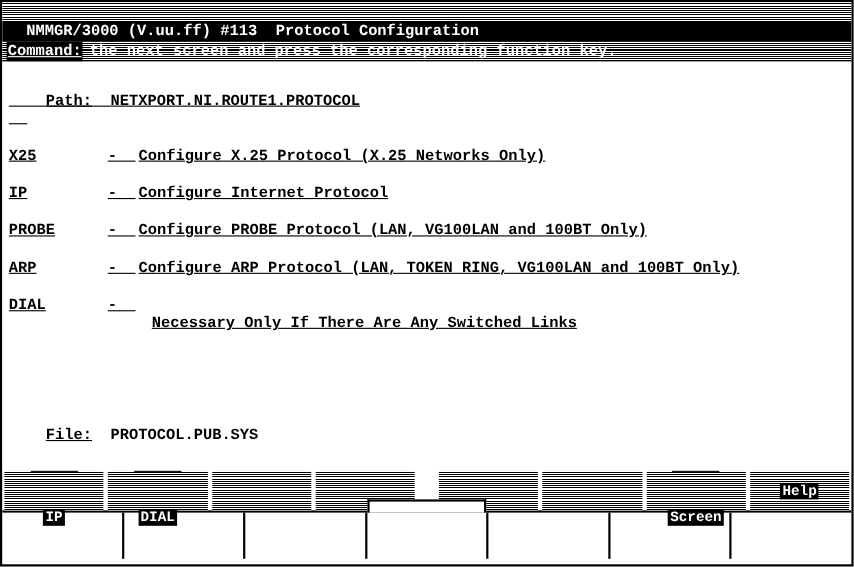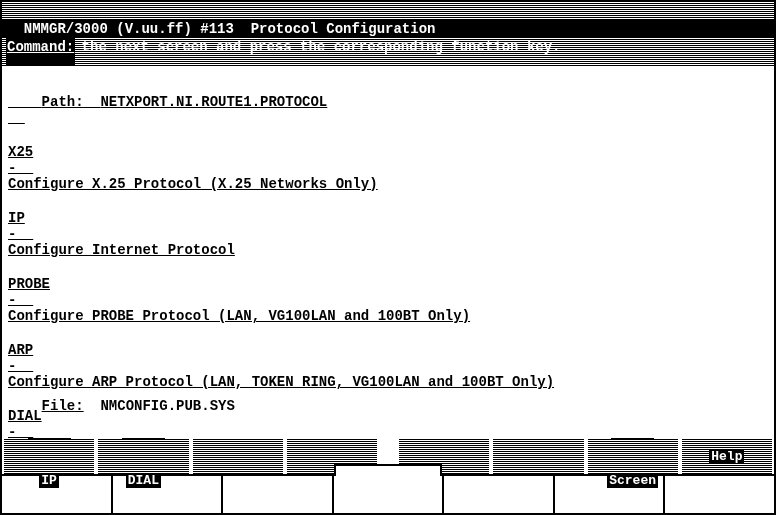--- a/index.html
+++ b/index.html
@@ -33,21 +33,21 @@
   }
   .instruction-bar {
     background: #000;
     color: #fff;
     height: 18px;
     line-height: 18px;
     padding-left: 4px;
     white-space: pre;
   }
   .command-bar {
-    height: 28px;
+    height: 18px;
     line-height: 18px;
     padding-left: 4px;
     white-space: pre;
     display:flex;
   }
   .command-label {
     text-decoration: underline;
   }
   .command-input {
     flex:1;
@@ -58,21 +58,20 @@
     height: 372px;
     position:relative;
     text-decoration:underline;
   }
   .row { white-space: pre; margin-bottom: 4px; }
   .u { text-decoration: underline; }
   .option-row {
     display:flex;
     white-space: pre;
     margin-top: 18px;
-    flex-direction: column;
   }
   .opt-key { width: 90px; }
   .opt-dash { width: 28px; }
   .opt-desc { flex:1; }
   .opt-desc2 { margin-left: 130px; white-space: pre; }
   .file-row {
     position:absolute;
     bottom: 8px;
     left: 6px;
     white-space: pre;
@@ -135,24 +134,25 @@
   <div class="row">
     <span class="u">Path:</span><span>  </span><span>NETXPORT.NI.ROUTE1.PROTOCOL</span>
   </div>
 
   <div id="options">
       <div class="option-row"><span class="opt-key">X25</span><span class="opt-dash">-  </span><span class="opt-desc">Configure X.25 Protocol (X.25 Networks Only)</span></div>
       <div class="option-row"><span class="opt-key">IP</span><span class="opt-dash">-  </span><span class="opt-desc">Configure Internet Protocol</span></div>
       <div class="option-row"><span class="opt-key">PROBE</span><span class="opt-dash">-  </span><span class="opt-desc">Configure PROBE Protocol (LAN, VG100LAN and 100BT Only)</span></div>
       <div class="option-row"><span class="opt-key">ARP</span><span class="opt-dash">-  </span><span class="opt-desc">Configure ARP Protocol (LAN, TOKEN RING, VG100LAN and 100BT Only)</span></div>
       <div class="option-row"><span class="opt-key">DIAL</span><span class="opt-dash">-  </span></div>
+      <div class="opt-desc2">Necessary Only If There Are Any Switched Links</div>
     </div>
 
   <div class="file-row">
-    <span class="u">File:</span><span>  </span><span>NMCONFIG.PUB.SYS</span>
+    <span class="u">File:</span><span>  </span><span>PROTOCOL.PUB.SYS</span>
   </div>
 </div>
 
 <div class="fkeys" id="fkeys">
     <div class="fkey hatch filled">
       <div class="fkey-line">Go To</div>
       <div class="fkey-line">IP</div>
     </div>
     <div class="fkey hatch filled">
       <div class="fkey-line">Go To</div>

